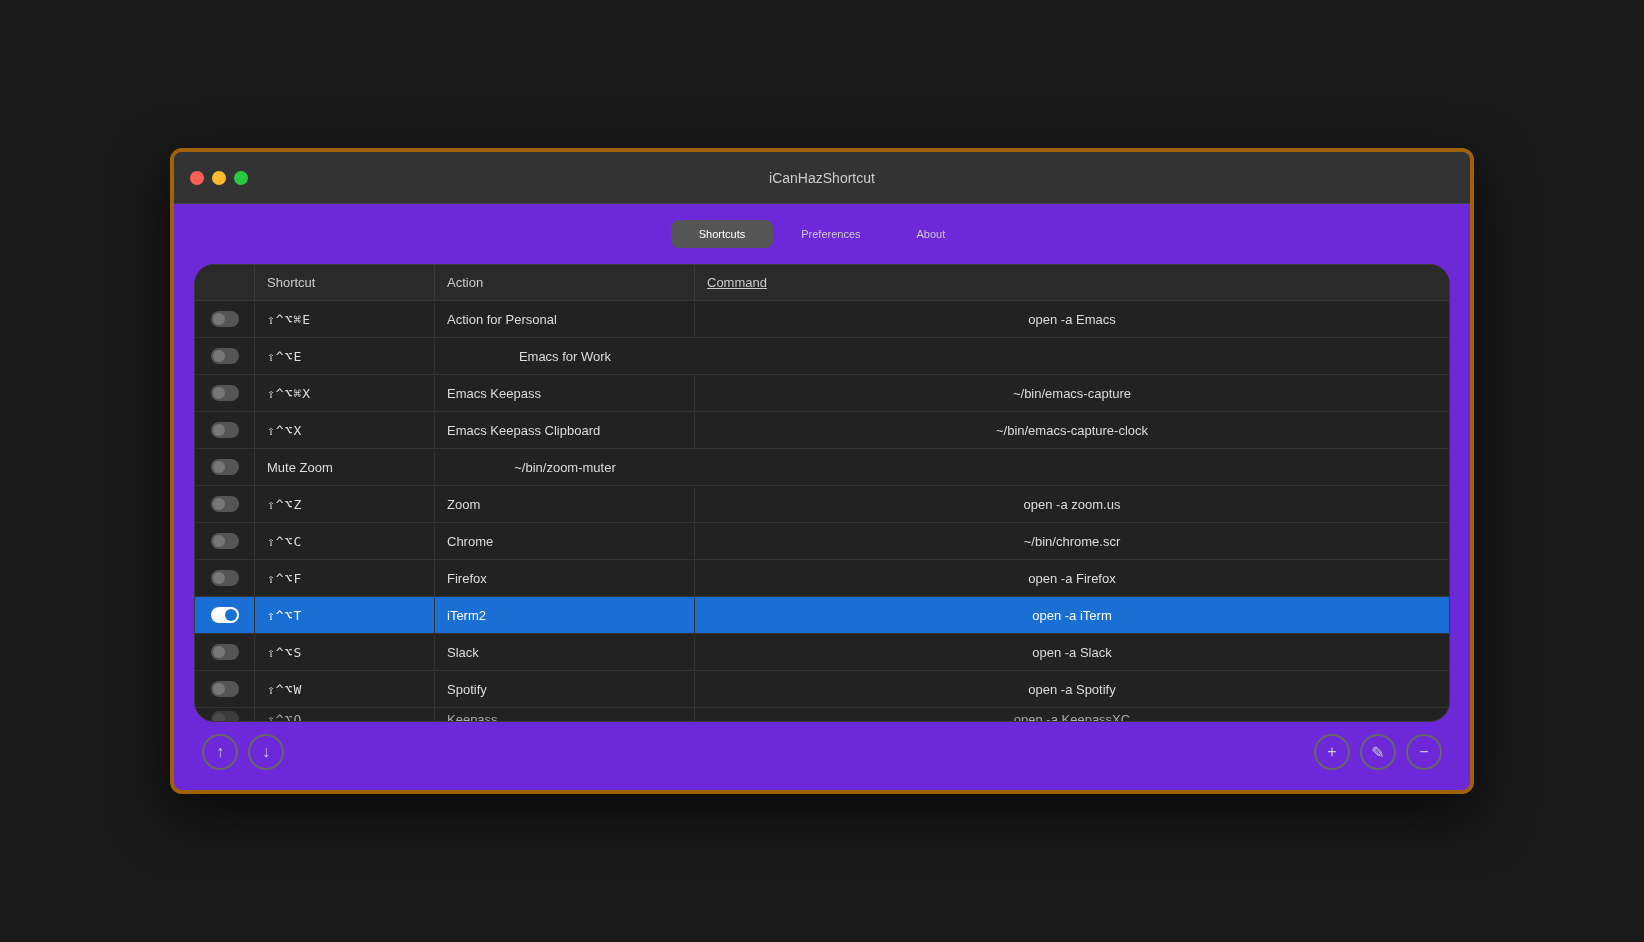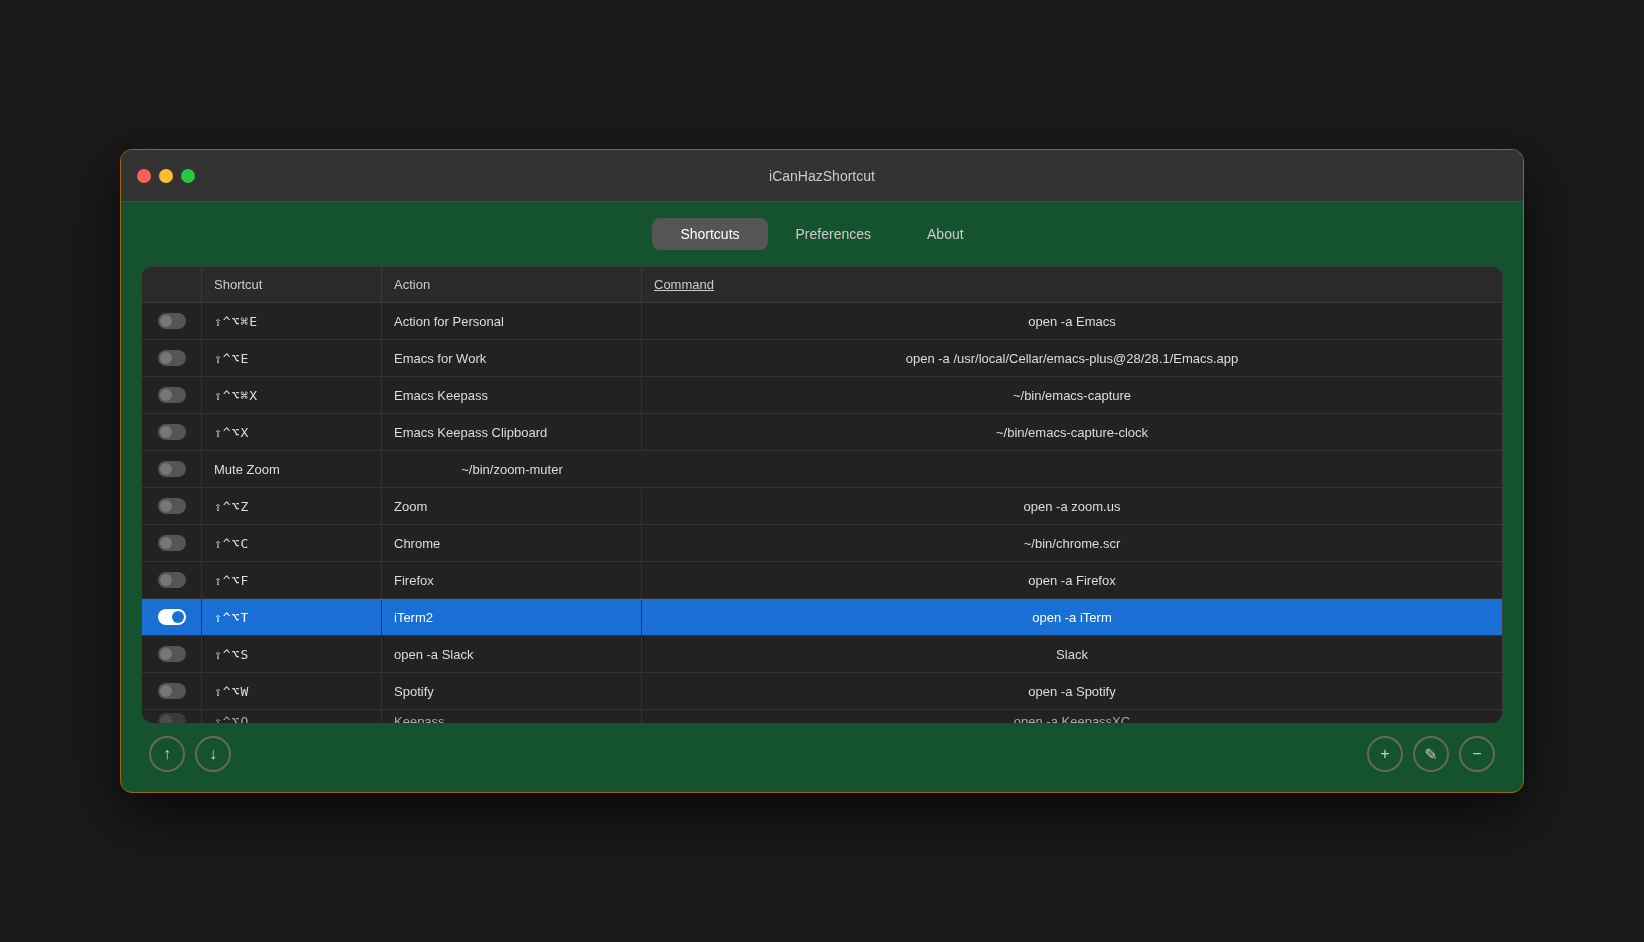--- a/index.html
+++ b/index.html
@@ -7,25 +7,25 @@
     body {
       background: #1a1a1a;
       display: flex;
       align-items: center;
       justify-content: center;
       min-height: 100vh;
       font-family: -apple-system, BlinkMacSystemFont, 'SF Pro Text', 'Helvetica Neue', sans-serif;
     }
 
     .window {
-      width: 1404px;
-      background: #14532d;
+      width: 1304px;
+      background: #6d28d9;
       border-radius: 12px;
       overflow: hidden;
-      border: 1px solid #a16207;
+      border: 4px solid #a16207;
       box-shadow: 0 20px 60px rgba(0,0,0,0.7);
     }
 
     .titlebar {
       background: #333;
       height: 52px;
       display: flex;
       align-items: center;
       justify-content: center;
       position: relative;
@@ -64,36 +64,36 @@
       display: flex;
       justify-content: center;
       gap: 0;
       margin-bottom: 16px;
     }
 
     .tab {
       padding: 8px 28px;
       border-radius: 8px;
       cursor: pointer;
-      font-size: 14px;
+      font-size: 11px;
       font-weight: 500;
       color: #ccc;
       background: transparent;
       border: none;
       outline: none;
     }
 
     .tab.active {
       background: #555;
       color: #fff;
     }
 
     .table-container {
       background: #222;
-      border-radius: 12px;
+      border-radius: 20px;
       overflow: hidden;
       border: 1px solid #3a3a3a;
     }
 
     .table-header {
       display: grid;
       grid-template-columns: 60px 180px 260px 1fr;
       background: #2a2a2a;
       border-bottom: 1px solid #3a3a3a;
       padding: 0;
@@ -277,21 +277,20 @@
           <div class="cell">Action for Personal</div>
           <div class="cell">open -a Emacs</div>
         </div>
 
         <div class="table-row">
           <div class="cell toggle-cell">
             <div class="toggle off"></div>
           </div>
           <div class="cell shortcut-cell">⇧^⌥E</div>
           <div class="cell">Emacs for Work</div>
-          <div class="cell">open -a /usr/local/Cellar/emacs-plus@28/28.1/Emacs.app</div>
         </div>
 
         <div class="table-row">
           <div class="cell toggle-cell">
             <div class="toggle off"></div>
           </div>
           <div class="cell shortcut-cell">⇧^⌥⌘X</div>
           <div class="cell">Emacs Keepass</div>
           <div class="cell">~/bin/emacs-capture</div>
         </div>
@@ -347,22 +346,22 @@
           <div class="cell shortcut-cell">⇧^⌥T</div>
           <div class="cell">iTerm2</div>
           <div class="cell">open -a iTerm</div>
         </div>
 
         <div class="table-row">
           <div class="cell toggle-cell">
             <div class="toggle off"></div>
           </div>
           <div class="cell shortcut-cell">⇧^⌥S</div>
+          <div class="cell">Slack</div>
           <div class="cell">open -a Slack</div>
-          <div class="cell">Slack</div>
         </div>
 
         <div class="table-row">
           <div class="cell toggle-cell">
             <div class="toggle off"></div>
           </div>
           <div class="cell shortcut-cell">⇧^⌥W</div>
           <div class="cell">Spotify</div>
           <div class="cell">open -a Spotify</div>
         </div>

